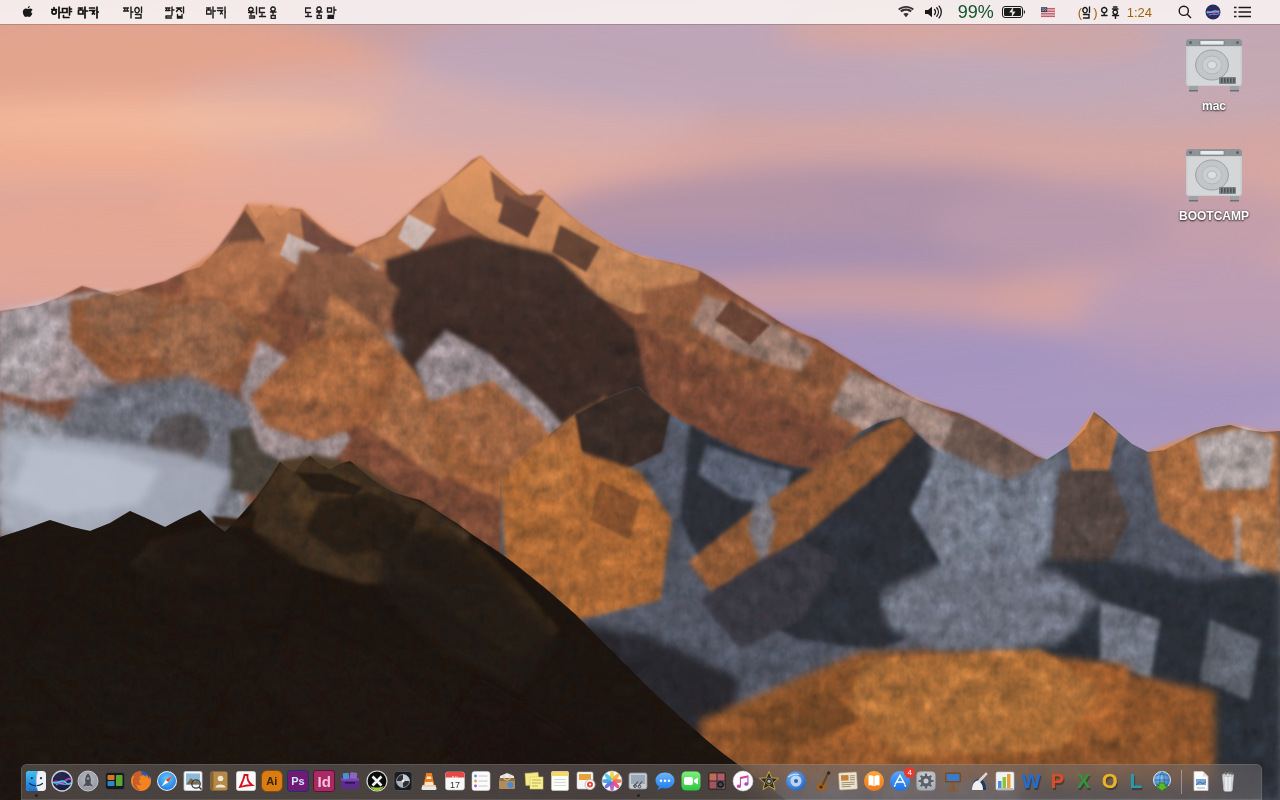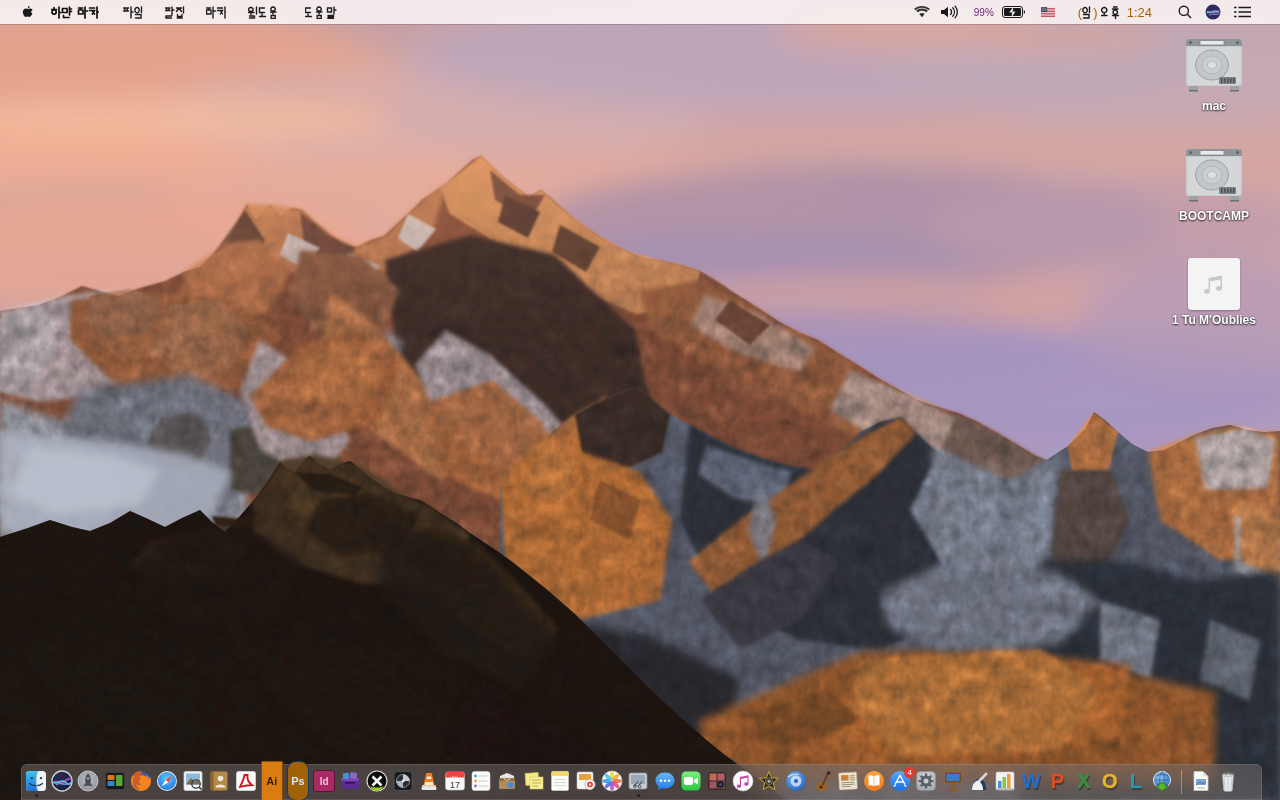--- a/index.html
+++ b/index.html
@@ -298,21 +298,21 @@
   <svg style="margin-left:11px" width="21" height="14" viewBox="0 0 21 14">
           <g fill="#1a1a1a">
             <path d="M0,5 h3 L7,1.8 V12.2 L3,9 H0 Z"></path>
           </g>
           <g stroke="#1a1a1a" fill="none" stroke-width="1.3" stroke-linecap="round">
             <path d="M9.5,4.5 a3.5,3.5 0 0,1 0,5"></path>
             <path d="M11.8,2.8 a6.3,6.3 0 0,1 0,8.4"></path>
             <path d="M14.1,1.1 a9,9 0 0,1 0,11.8"></path>
           </g>
         </svg>
-  <span style="margin-left:12px;font-size:10px;color:#701a75">99%</span>
+  <span style="margin-left:12px;font-size:18px;color:#14532d">99%</span>
   <svg style="margin-left:8px" width="24" height="12" viewBox="0 0 24 12">
           <rect x="0.5" y="0.5" width="20" height="11" rx="2.5" fill="none" stroke="#1a1a1a" stroke-width="1"></rect>
           <rect x="2" y="2" width="17" height="8" rx="1.2" fill="#1a1a1a"></rect>
           <path d="M21.8,4 v4 a2.2,2.2 0 0,0 0,-4" fill="#1a1a1a"></path>
           <path d="M11,1.2 L7.6,6.3 H10.3 L9.8,10.8 L13.2,5.7 H10.5 Z" fill="#f6f0f0" stroke="#f6f0f0" stroke-width=".3"></path>
         </svg>
   <svg style="margin-left:15px" width="14" height="11" viewBox="0 0 17 13">
           <rect width="17" height="13" fill="#ececec"></rect>
           <g fill="#bf3848">
             <rect y="1" width="17" height="1"></rect>
@@ -416,28 +416,20 @@
    <circle cx="7.5" cy="12.5" r="1.5" fill="#5e6366"></circle>
           <circle cx="54.5" cy="12.5" r="1.5" fill="#5e6366"></circle>
    <rect x="6" y="56" width="9" height="5" fill="#9ea2a6"></rect>
           <rect x="47" y="56" width="9" height="5" fill="#9ea2a6"></rect>
    <rect x="6" y="60" width="9" height="1.5" fill="#6a6f73"></rect>
           <rect x="47" y="60" width="9" height="1.5" fill="#6a6f73"></rect>
   </g>
  </svg>
  <div class="lbl">mac</div>
 </div>
-<div class="dicon" style="left:1166px;top:252px">
- <div class="musicbox">
-        <svg width="26" height="26" viewBox="0 0 26 26">
-          <path fill="#c8c8cc" d="M9,20.5 a3,2.4 0 1,1 -1.5,-2.1 L7.5,7 L21,4.5 L21,17.5 a3,2.4 0 1,1 -1.5,-2.1 L19.5,8.5 L9,10.5 Z"></path>
-        </svg>
-      </div>
- <div class="lbl">1 Tu M'Oublies</div>
-</div>
 
 <div id="dock">
       <span class="dk">
         <svg width="22" height="22" viewBox="0 0 22 22">
           <defs>
             <linearGradient id="fnd" x1="0" y1="0" x2="0" y2="1">
               <stop offset="0" stop-color="#41c2f0"></stop>
               <stop offset="1" stop-color="#1971d6"></stop>
             </linearGradient>
           </defs>
@@ -531,27 +523,27 @@
           <path d="M7.5,17.5 c0,-4 10,-4 10,0 z" fill="#f2e8d8"></path>
         </svg>
       </span>
       <span class="dk">
         <svg width="22" height="22" viewBox="0 0 22 22">
           <rect x="1.5" y="1.5" width="19" height="19" rx="2" fill="#fafafa" stroke="#d8d8d8" stroke-width=".8"></rect>
           <path d="M5,17 C7,13 9,8 9.5,5 h3 C12,9 14,13 17,15 C13,15 9,16 5,17 Z" fill="none" stroke="#d6111e" stroke-width="1.8"></path>
         </svg>
       </span>
       <span class="dk">
-        <span style="width:22px;height:40px;border-radius:1px;background:#d97c12;border:1.5px solid #8a4a05;display:flex;align-items:center;justify-content:center;font-weight:bold;font-size:11px;color:#3a2000;font-family:'Liberation Sans',sans-serif">Ai</span>
-      </span>
-      <span class="dk">
-        <span style="width:22px;height:40px;border-radius:9px;background:#a16207;border:1.5px solid #133a66;display:flex;align-items:center;justify-content:center;font-weight:bold;font-size:11px;color:#cfe8fa;font-family:'Liberation Sans',sans-serif">Ps</span>
-      </span>
-      <span class="dk">
-        <span style="width:22px;height:22px;border-radius:3px;background:#a82a64;border:1.5px solid #5e1233;display:flex;align-items:center;justify-content:center;font-weight:bold;font-size:10px;color:#f7c2da;font-family:'Liberation Sans',sans-serif">Id</span>
+        <span style="width:22px;height:22px;border-radius:6px;background:#d97c12;border:1.5px solid #8a4a05;display:flex;align-items:center;justify-content:center;font-weight:bold;font-size:11px;color:#3a2000;font-family:'Liberation Sans',sans-serif">Ai</span>
+      </span>
+      <span class="dk">
+        <span style="width:22px;height:22px;border-radius:3px;background:#701a75;border:1.5px solid #133a66;display:flex;align-items:center;justify-content:center;font-weight:bold;font-size:11px;color:#cfe8fa;font-family:'Liberation Sans',sans-serif">Ps</span>
+      </span>
+      <span class="dk">
+        <span style="width:22px;height:22px;border-radius:3px;background:#a82a64;border:1.5px solid #5e1233;display:flex;align-items:center;justify-content:center;font-weight:bold;font-size:15px;color:#f7c2da;font-family:'Liberation Sans',sans-serif">Id</span>
       </span>
       <span class="dk">
         <svg width="22" height="22" viewBox="0 0 22 22">
           <rect x="2" y="8" width="18" height="11" rx="2" fill="#5c2d8e"></rect>
           <rect x="2" y="8" width="18" height="3" fill="#7a42b4"></rect>
           <rect x="4" y="3" width="6" height="6" rx="1" fill="#4a90d9" transform="rotate(-8 7 6)"></rect>
           <rect x="11" y="2.5" width="7" height="6" rx="1" fill="#8a68c0" transform="rotate(6 14 5.5)"></rect>
           <rect x="6" y="12" width="10" height="1.6" fill="#2e1250"></rect>
         </svg>
       </span>

